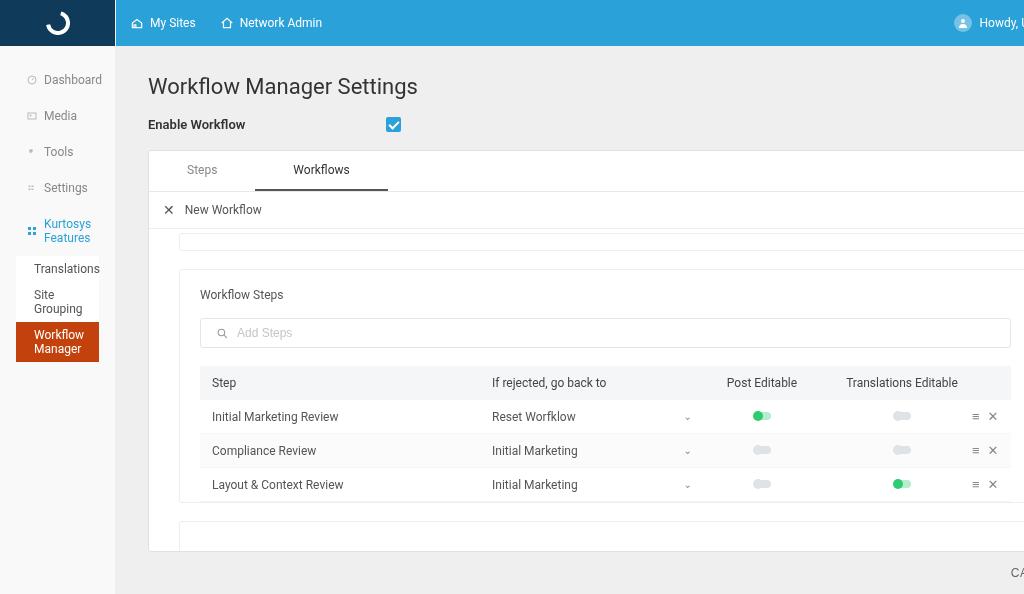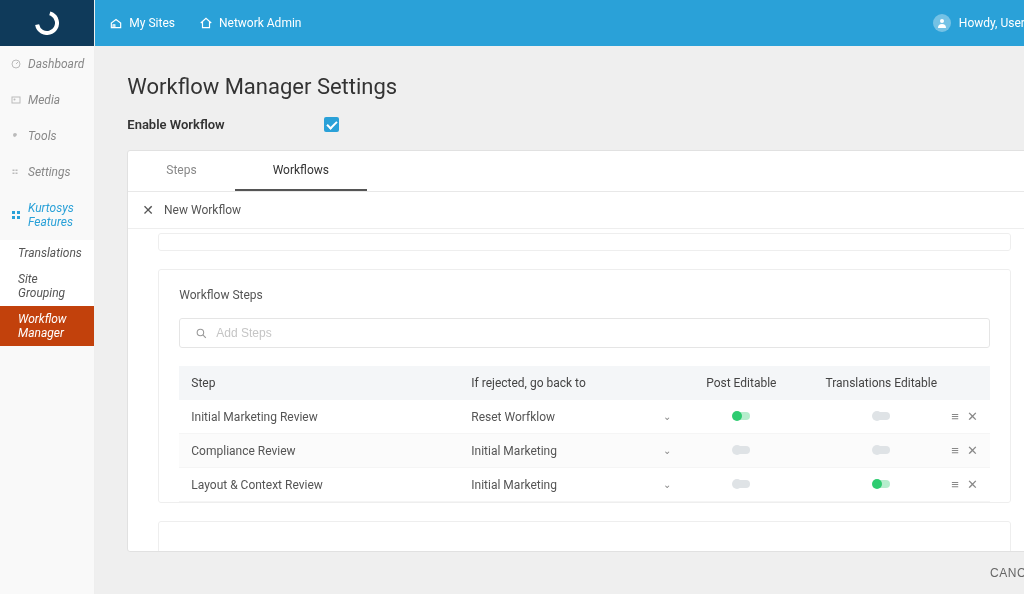--- a/index.html
+++ b/index.html
@@ -4,41 +4,41 @@
   <style>
     * { margin: 0; padding: 0; box-sizing: border-box; }
     body { font-family: -apple-system, BlinkMacSystemFont, "Segoe UI", Roboto, sans-serif; font-size: 13px; color: #555; background: #fff; }
 
     .app { display: flex; height: 594px; width: 1024px; overflow: hidden; }
 
     
     .sidebar { width: 116px; background: #f9f9f9; border-right: 1px solid #eee; display: flex; flex-direction: column; }
     .sidebar-logo { height: 46px; background: #0f3a5a; display: flex; align-items: center; justify-content: center; }
     .sidebar-logo svg { width: 24px; height: 24px; }
-    .sidebar-nav { padding: 0; font-style: italic; }
+    .sidebar-nav { padding: 16px; }
     .nav-item { display: flex; align-items: center; padding: 11px 10px; color: #888; cursor: pointer; font-size: 12px; gap: 6px; }
     .nav-item.active { color: #2aa1d8; }
     .nav-item .icon { width: 12px; height: 12px; flex-shrink: 0; }
     .subnav { background: #fff; }
     .subnav-item { padding: 6px 10px 6px 18px; font-size: 12px; color: #555; cursor: pointer; }
     .subnav-item.selected { background: #c2410c; color: #fff; }
 
     
     .main { flex: 1; display: flex; flex-direction: column; background: #efefef; }
     .topbar { height: 46px; background: #2aa1d8; display: flex; align-items: center; padding: 0 14px; color: #fff; font-size: 12px; }
     .topbar-left { display: flex; gap: 24px; }
     .topbar-link { display: flex; align-items: center; gap: 6px; cursor: pointer; }
     .topbar-right { margin-left: auto; display: flex; align-items: center; gap: 8px; }
     .avatar { width: 18px; height: 18px; border-radius: 50%; background: rgba(255,255,255,0.35); display: flex; align-items: center; justify-content: center; }
 
     
     .content { padding: 28px 32px 0 32px; flex: 1; overflow: hidden; display: flex; flex-direction: column; }
     .page-title { font-size: 22px; font-weight: 400; color: #333; margin-bottom: 18px; }
     .enable-row { display: flex; align-items: center; margin-bottom: 18px; }
-    .enable-label { font-size: 13px; font-weight: 600; color: #333; width: 197px; }
+    .enable-label { font-size: 13px; font-weight: 600; color: #333; width: 238px; }
     .checkbox { width: 15px; height: 15px; background: #2aa1d8; border-radius: 2px; display: flex; align-items: center; justify-content: center; position: relative; cursor: pointer; }
     .checkbox::after { content: ''; width: 4px; height: 8px; border: solid #fff; border-width: 0 2px 2px 0; transform: rotate(45deg); margin-top: -2px; }
 
     .panel { background: #fff; border: 1px solid #e1e1e1; border-radius: 3px; flex: 1; display: flex; flex-direction: column; overflow: hidden; }
     .tabs { display: flex; border-bottom: 1px solid #e8e8e8; }
     .tab { padding: 12px 38px; font-size: 12px; color: #888; cursor: pointer; }
     .tab.active { color: #333; border-bottom: 2px solid #555; }
     .subheader { display: flex; align-items: center; gap: 10px; padding: 10px 14px; border-bottom: 1px solid #eee; font-size: 12px; color: #555; }
     .subheader .close { cursor: pointer; font-size: 14px; }
 

